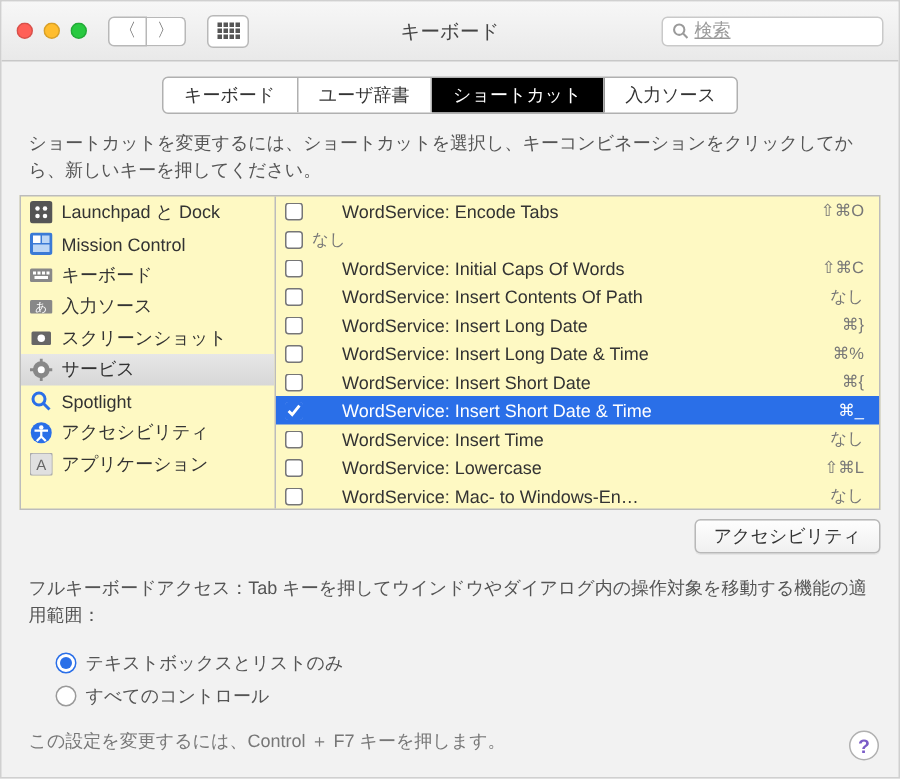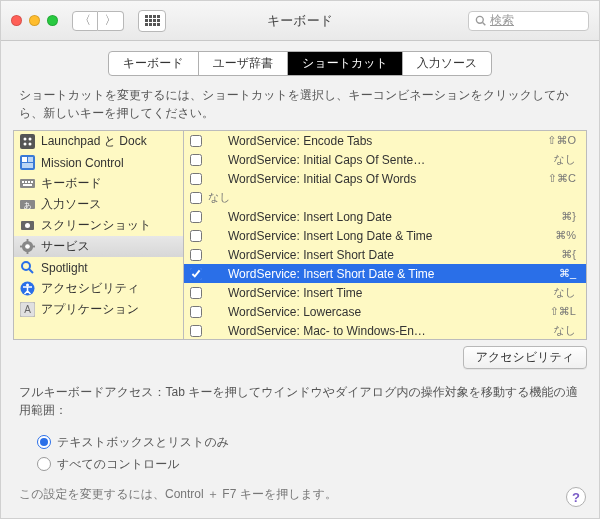--- a/index.html
+++ b/index.html
@@ -9,21 +9,21 @@
 .traffic { display: flex; gap: 7px; }
 .tl { width: 11px; height: 11px; border-radius: 50%; border: 0.5px solid rgba(0,0,0,.15); }
 .red { background:#ff5f57;} .yel{background:#ffbd2e;} .grn{background:#28c940;}
 .navbtns { display:flex; margin-left:6px;}
 .sqbtn { width:26px; height:20px; background:#fff; border:1px solid #b8b8b8; display:flex;align-items:center;justify-content:center; color:#6b6b6b; font-size:12px;}
 .sqbtn.l{border-radius:4px 0 0 4px;} .sqbtn.r{border-radius:0 4px 4px 0; border-left:none;}
 .gridbtn{ width:28px; height:22px; margin-left:6px; border:1px solid #b8b8b8; border-radius:4px; background:#fff; display:flex;align-items:center;justify-content:center;}
 .gridicon{display:grid;grid-template-columns:repeat(4,3px);grid-template-rows:repeat(3,3px);gap:1px;}
 .gridicon span{background:#555;}
 .wtitle { position:absolute; left:0; right:0; top:12px; text-align:center; font-size:13px; color:#444; pointer-events:none;}
-.search { margin-left:auto; width:121px; height:20px; background:#fff; border:1px solid #c9c9c9; border-radius:4px; display:flex; align-items:center; padding:0 6px; gap:4px; color:#9a9a9a;text-decoration:underline;}
+.search { margin-left:auto; width:148px; height:20px; background:#fff; border:1px solid #c9c9c9; border-radius:4px; display:flex; align-items:center; padding:0 6px; gap:4px; color:#9a9a9a;text-decoration:underline;}
 .search svg{flex:none;}
 .search span{font-size:12px;}
 
 .tabseg { display:flex; justify-content:center; padding:10px 0 8px;}
 .seg { display:flex; border:1px solid #b0b0b0; border-radius:4px; overflow:hidden; background:#fff;}
 .seg div{ padding:3px 14px; font-size:12px; border-right:1px solid #b0b0b0; cursor:default;}
 .seg div:last-child{border-right:none;}
 .seg .active{ background:#000000; color:#fff;}
 
 .instr { padding:2px 18px 8px; font-size:12px; color:#555; line-height:1.5; word-break:break-all;}
@@ -208,30 +208,30 @@
         </div>
       </div>
     <div class="shortlist" id="shortlist">
         <div class="lrow">
           <input type="checkbox" style="">
           <span class="lbl">WordService: Encode Tabs</span>
           <span class="sc">⇧⌘O</span>
         </div>
         <div class="lrow">
           <input type="checkbox" style="">
-          <span class="lbl">WordService: Initial Caps Of Sente…</span>
           <span class="sc">なし</span>
         </div>
         <div class="lrow">
           <input type="checkbox" style="">
           <span class="lbl">WordService: Initial Caps Of Words</span>
           <span class="sc">⇧⌘C</span>
         </div>
         <div class="lrow">
           <input type="checkbox" style="">
+          <span class="lbl">WordService: Insert Contents Of Path</span>
           <span class="sc">なし</span>
         </div>
         <div class="lrow">
           <input type="checkbox" style="">
           <span class="lbl">WordService: Insert Long Date</span>
           <span class="sc">⌘}</span>
         </div>
         <div class="lrow">
           <input type="checkbox" style="">
           <span class="lbl">WordService: Insert Long Date &amp; Time</span>

